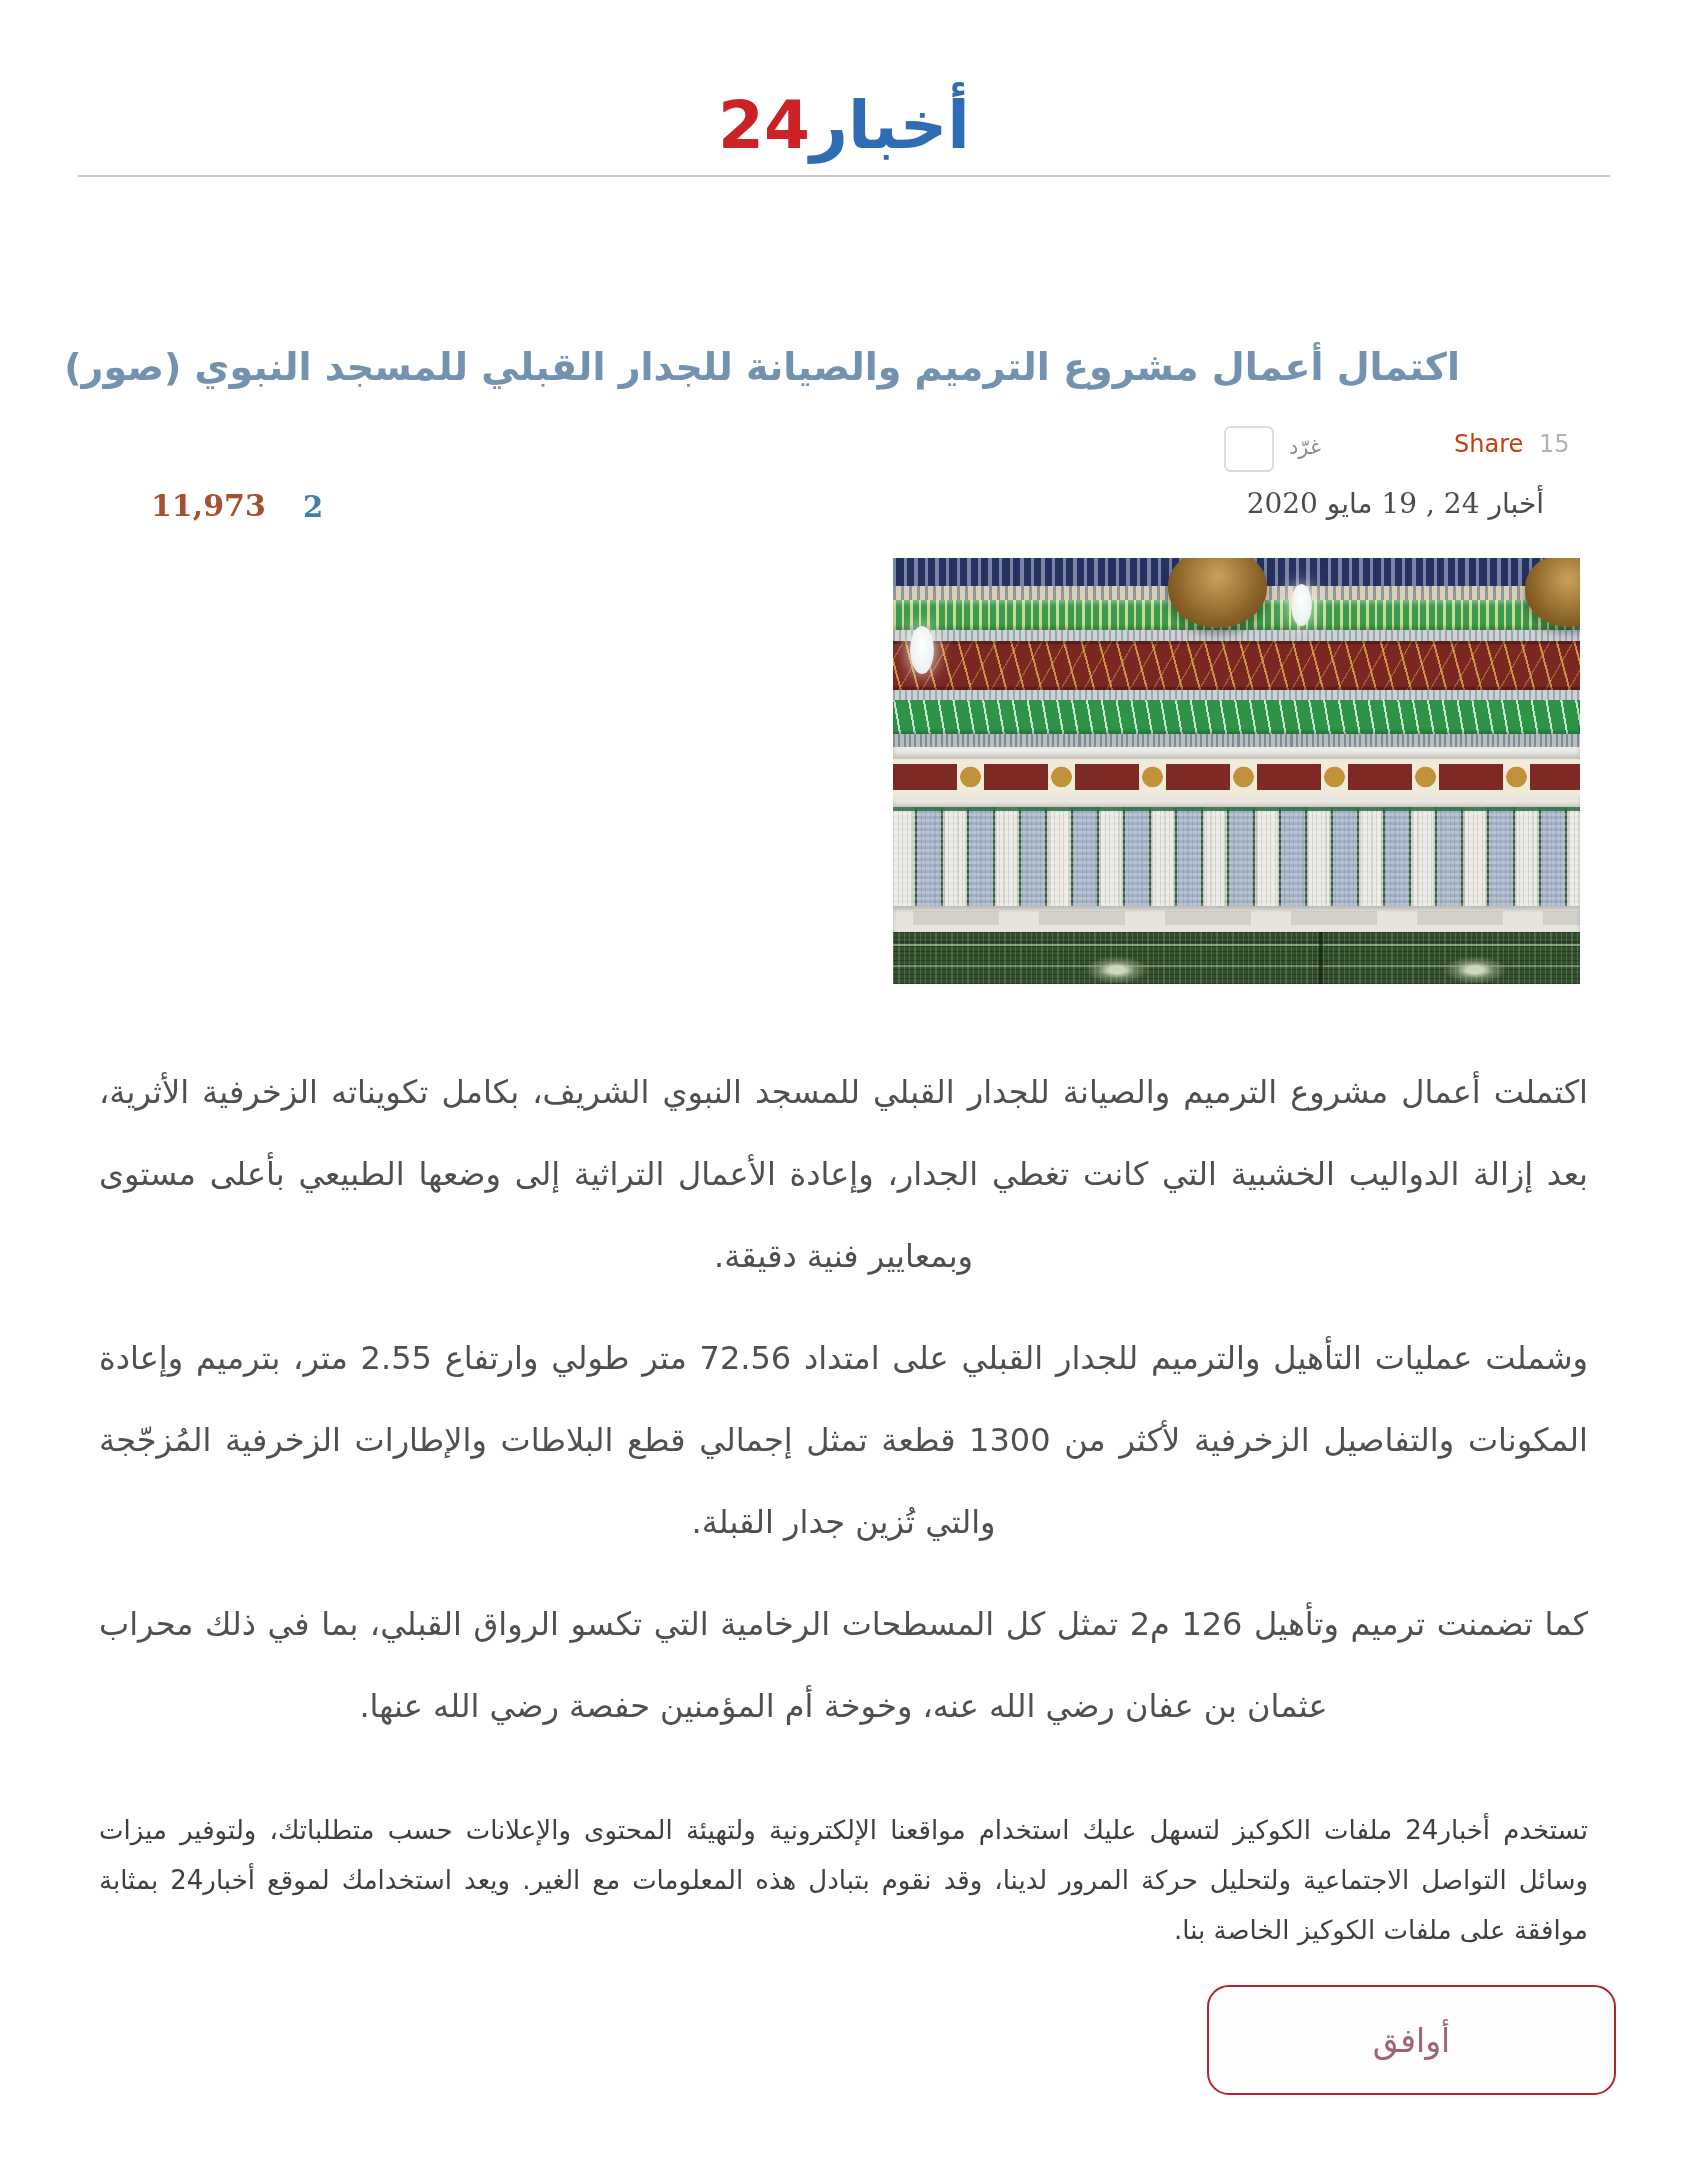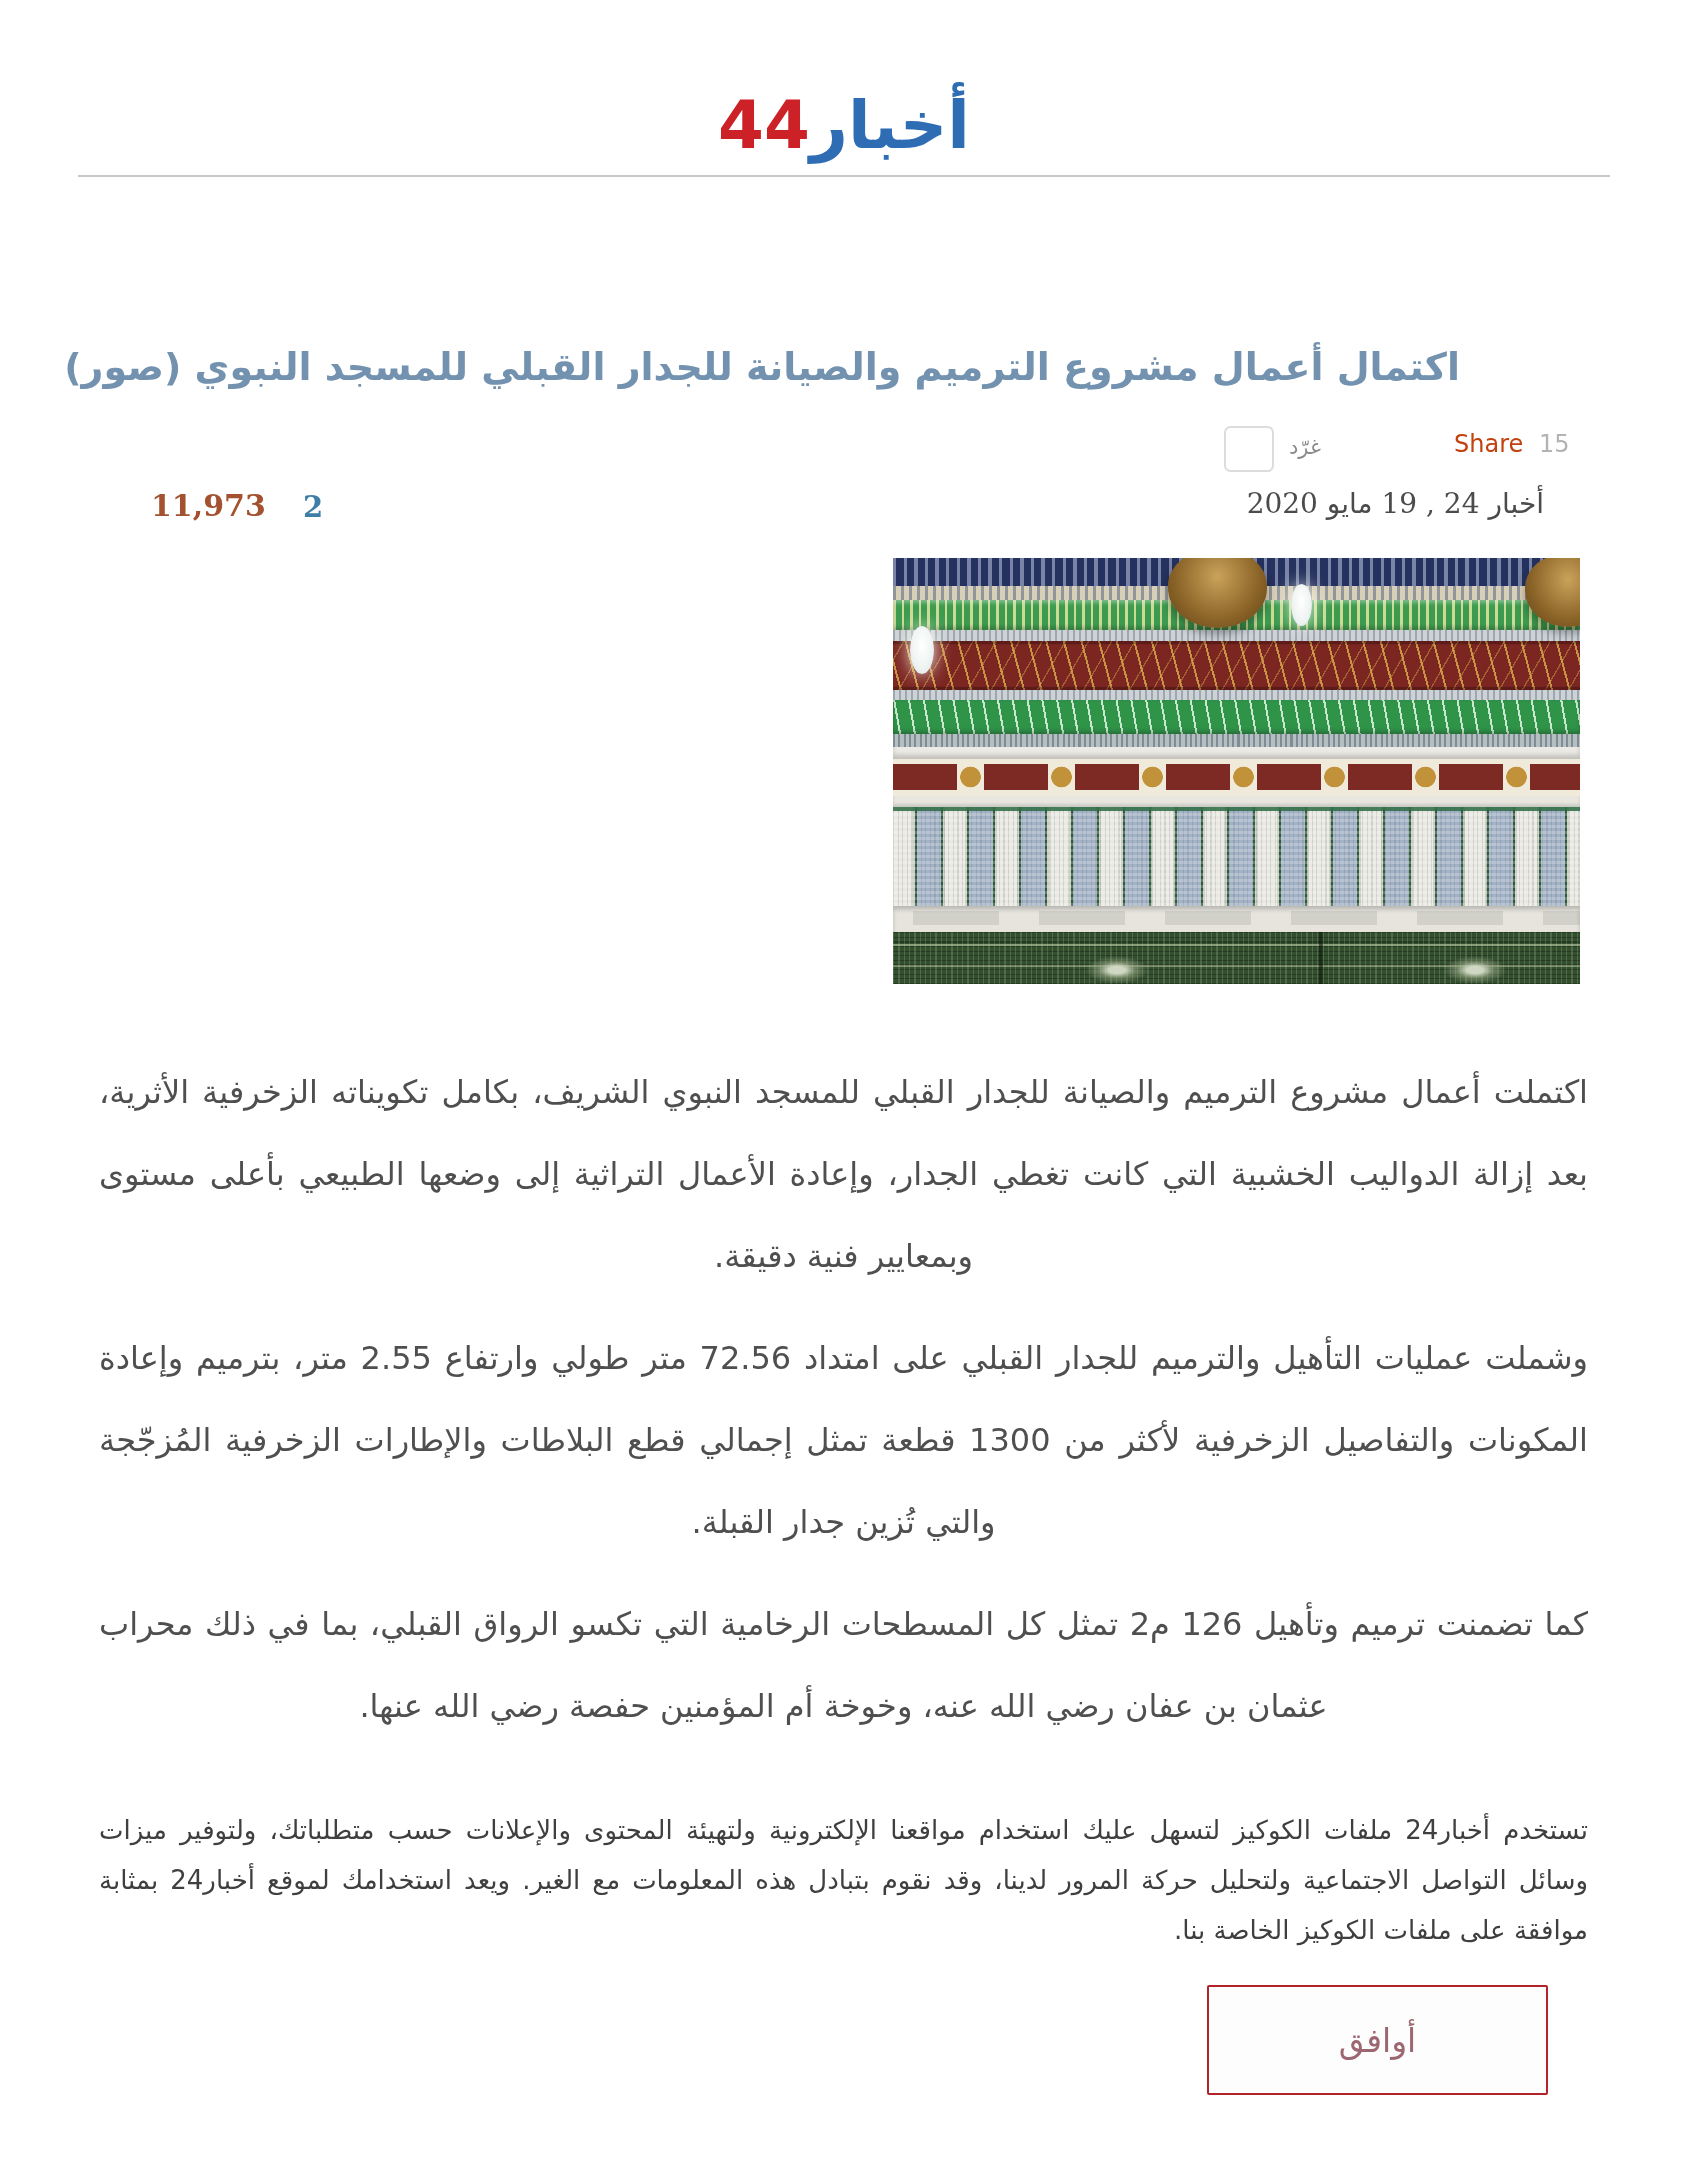--- a/index.html
+++ b/index.html
@@ -94,31 +94,31 @@
   .article-body{position:absolute;left:99px;right:100px;top:1051px;direction:rtl;
         text-align:justify;text-align-last:center;-moz-text-align-last:center;
         font-size:32px;line-height:82px;color:var(--body-grey);}
   .article-body p{margin:0 0 20px 0;}
   
   .privacy{position:absolute;left:99px;right:100px;top:1721px;direction:rtl;text-align:right;
         font-size:25px;line-height:49px;color:var(--footer-grey);}
   .privacy-link{color:var(--link-red);cursor:pointer;text-decoration:none;}
   .cookie{position:absolute;left:99px;right:100px;top:1805px;direction:rtl;text-align:justify;
         font-size:26px;line-height:50px;color:var(--footer-grey);}
-  .agree{position:absolute;left:1207px;top:1985px;width:341px;height:110px;background:#fdfdfd;
-        border:2.6px solid var(--button-red);border-radius:2px;color:var(--button-text);
+  .agree{position:absolute;left:1207px;top:1985px;width:409px;height:110px;background:#fdfdfd;
+        border:2.6px solid var(--button-red);border-radius:22px;color:var(--button-text);
         font-size:33px;font-family:"DejaVu Sans",sans-serif;cursor:pointer;
         display:flex;align-items:center;justify-content:center;}
 </style>
 </head>
 <body>
 
 <div class="page">
 
-  <a class="logo" dir="rtl"><span class="logo-main">أخبار</span><span class="logo-num">44</span></a>
+  <a class="logo" dir="rtl"><span class="logo-main">أخبار</span><span class="logo-num">24</span></a>
   <div class="divider"></div>
 
   <h1 class="title">اكتمال أعمال مشروع الترميم والصيانة للجدار القبلي للمسجد النبوي (صور)</h1>
 
   <div class="share-box"></div>
   <div class="tweet">غرّد</div>
   <div class="share">
     <span class="share-word">Share</span>
     <span class="share-count">15</span>
   </div>

